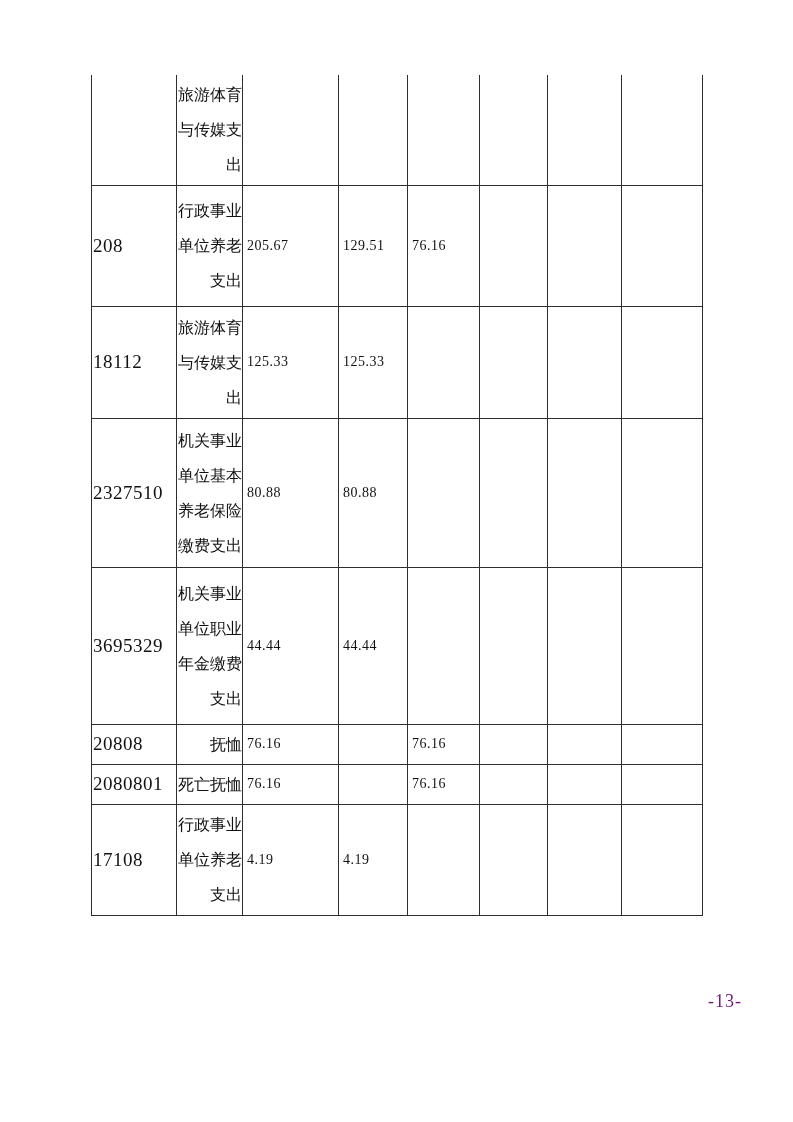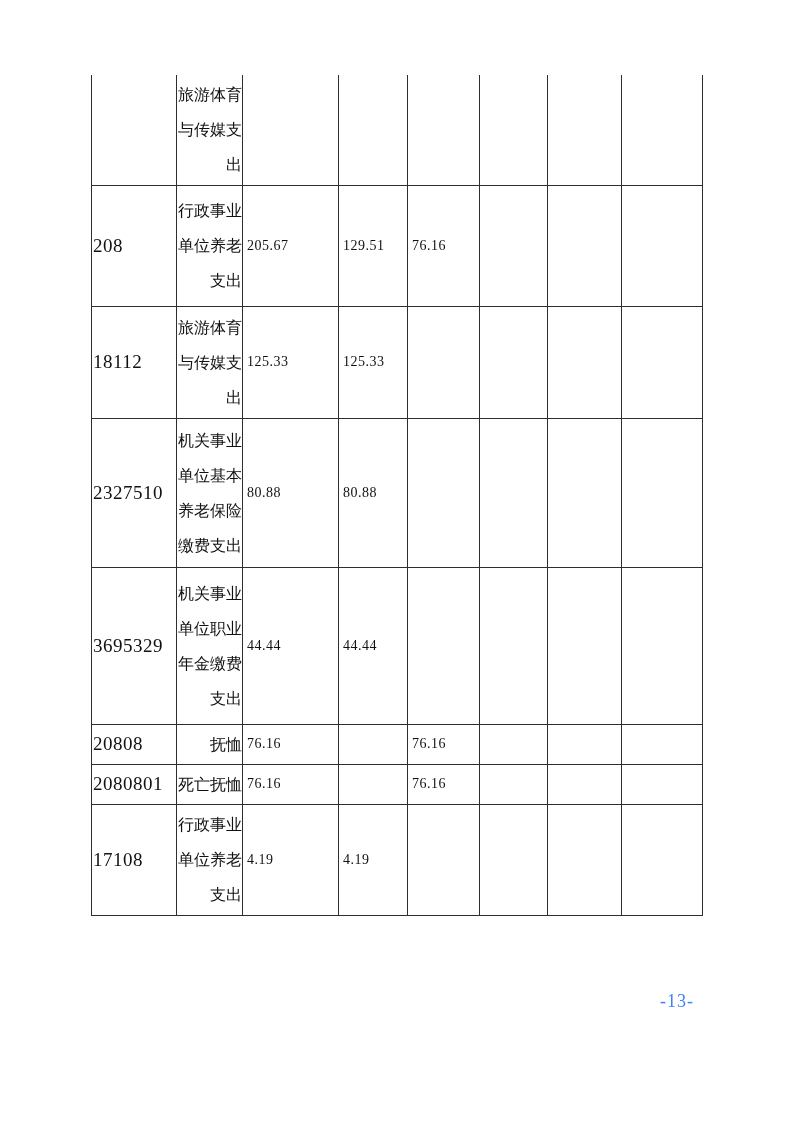--- a/index.html
+++ b/index.html
@@ -50,24 +50,24 @@
   td.num {
     font-size: 14px;
     padding: 4px;
     letter-spacing: 0.5px;
   }
   .page-number {
     position: absolute;
     left: 660px;
     top: 991px;
     width: 82px;
-    text-align: left;
+    text-align: right;
     font-size: 18px;
     letter-spacing: 1px;
-    color: #3b82f6;
+    color: #701a75;
   }
 </style>
 </head>
 <body>
 
 <div class="page">
 
   <table class="budget">
     <colgroup>
       <col style="width:85px">

